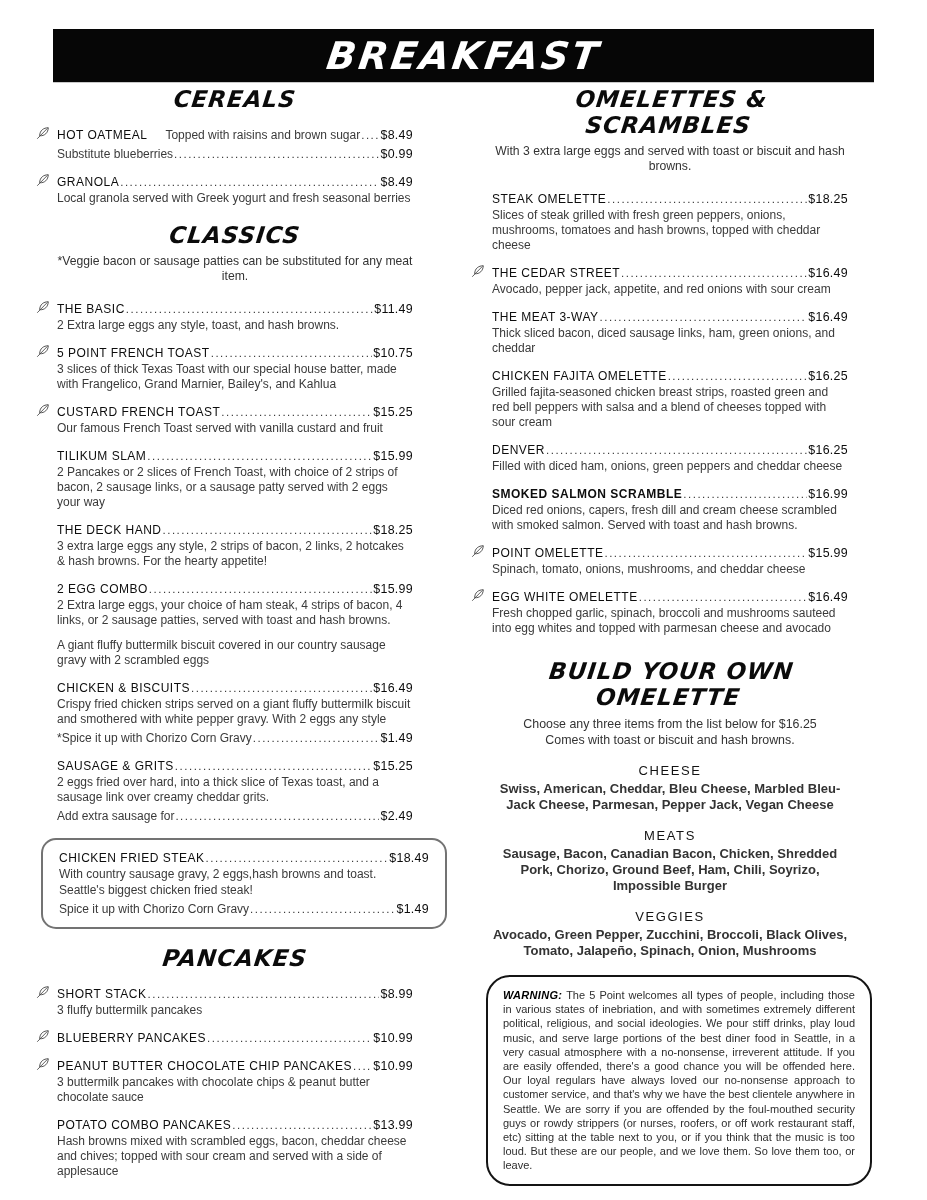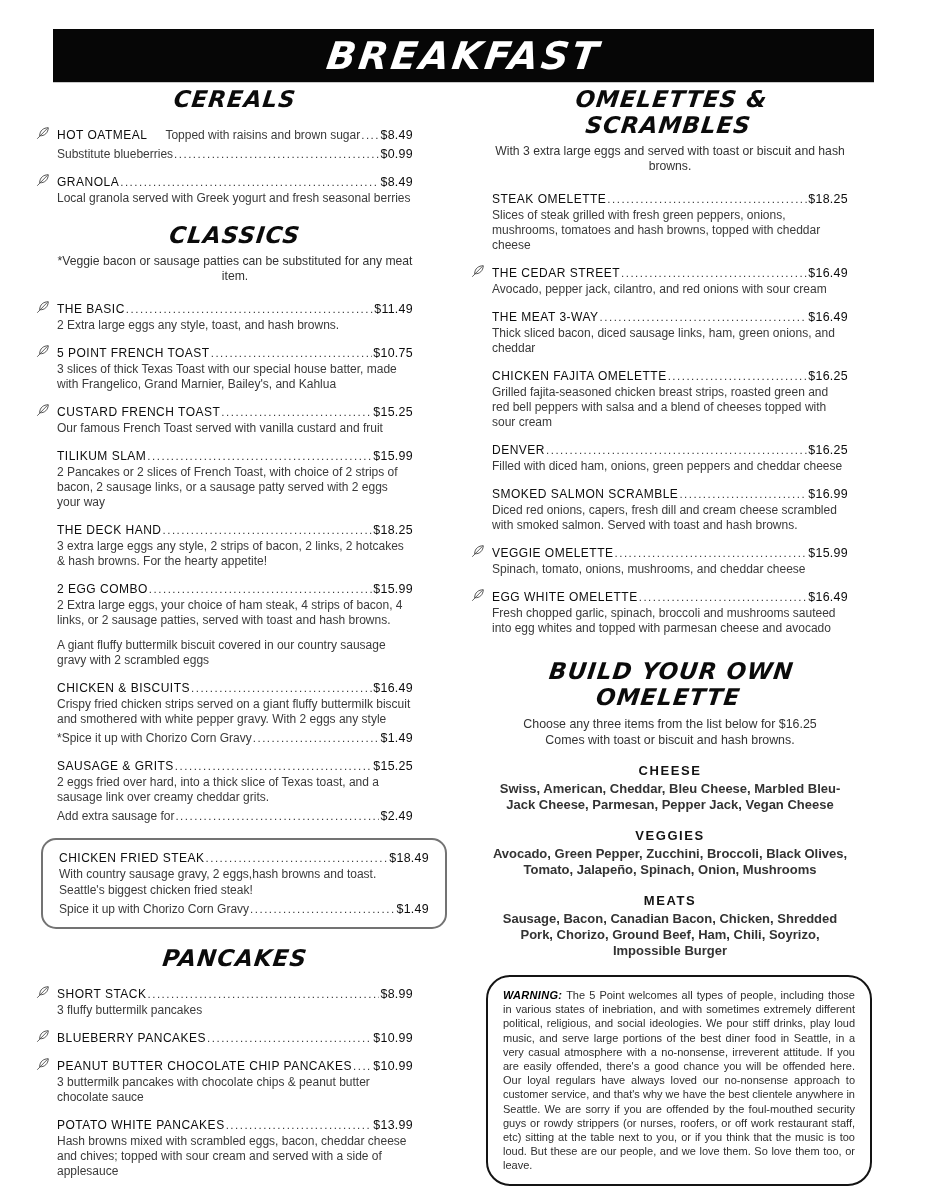--- a/index.html
+++ b/index.html
@@ -46,21 +46,21 @@
 
   .item.boxed {
     border:2px solid #737373; border-radius:15px;
     padding:8px 16px 10px; margin:14px -34px 12px -16px;
   }
 
   .byo { text-align:center; margin-top:22px; }
   .byo .sec-heading { margin-bottom:6px; }
   .byo-sub { font-size:12.4px; color:#333; line-height:16px; }
   .byo-group { margin-top:15px; }
-  .byo-group-title { font-size:13px; font-weight:700; letter-spacing:1.6px; color:#131313; margin-bottom:3px; }
+  .byo-group-title { font-size:13px; font-weight:400; letter-spacing:1.6px; color:#131313; margin-bottom:3px; }
   .byo-group-items { font-size:13px; color:#333; line-height:16px;font-weight:bold; }
 
   .warning {
     border:2px solid #141414; border-radius:24px;
     padding:11px 15px; margin:16px -24px 0 -6px;
     font-size:11px; line-height:14.2px; text-align:justify; color:#2e2e2e;
   }
   .warning b { color:#000; letter-spacing:0.3px;font-style:italic; }
 
   .footnotes { margin-top:13px; padding-left:2px; }
@@ -275,21 +275,21 @@
               <span class="iname">PEANUT BUTTER CHOCOLATE CHIP PANCAKES</span>
             </span>
             <span class="leader"></span>
             <span class="price">$10.99</span>
           </div>
           <div class="desc">3 buttermilk pancakes with chocolate chips &amp; peanut butter chocolate sauce</div>
         </div>
         <div class="item">
           <div class="price-line ">
             <span style="display: inline-flex; align-items: baseline;">
-              <span class="iname">POTATO WHITE PANCAKES</span>
+              <span class="iname">POTATO COMBO PANCAKES</span>
             </span>
             <span class="leader"></span>
             <span class="price">$13.99</span>
           </div>
           <div class="desc">Hash browns mixed with scrambled eggs, bacon, cheddar cheese and chives; topped with sour cream and served with a side of applesauce</div>
         </div>
       </section>
     </div>
   <div class="col" id="col-right">
       <section class="block">
@@ -310,21 +310,21 @@
               <path d="M15.8 2.2C9.6 2.4 5 5.6 4.7 12.5c6.5.5 10.8-3.8 11.1-10.3z" fill="none" stroke="#454545" stroke-width="1.2"></path>
               <line x1="1.6" y1="16.4" x2="14.6" y2="3.1" stroke="#454545" stroke-width="1.1"></line>
             </svg></span>
           <div class="price-line ">
             <span style="display: inline-flex; align-items: baseline;">
               <span class="iname">THE CEDAR STREET</span>
             </span>
             <span class="leader"></span>
             <span class="price">$16.49</span>
           </div>
-          <div class="desc">Avocado, pepper jack, cilantro, and red onions with sour cream</div>
+          <div class="desc">Avocado, pepper jack, appetite, and red onions with sour cream</div>
         </div>
         <div class="item">
           <div class="price-line ">
             <span style="display: inline-flex; align-items: baseline;">
               <span class="iname">THE MEAT 3-WAY</span>
             </span>
             <span class="leader"></span>
             <span class="price">$16.49</span>
           </div>
           <div class="desc">Thick sliced bacon, diced sausage links, ham, green onions, and cheddar</div>
@@ -344,36 +344,36 @@
             <span style="display: inline-flex; align-items: baseline;">
               <span class="iname">DENVER</span>
             </span>
             <span class="leader"></span>
             <span class="price">$16.25</span>
           </div>
           <div class="desc">Filled with diced ham, onions, green peppers and cheddar cheese</div>
         </div>
         <div class="item">
           <div class="price-line ">
-            <span style="display: inline-flex; align-items: baseline;">
+            <span style="display: inline-flex; align-items: baseline; font-weight: bold;">
               <span class="iname">SMOKED SALMON SCRAMBLE</span>
             </span>
             <span class="leader"></span>
             <span class="price">$16.99</span>
           </div>
           <div class="desc">Diced red onions, capers, fresh dill and cream cheese scrambled with smoked salmon. Served with toast and hash browns.</div>
         </div>
         <div class="item">
           <span class="veg"><svg viewBox="0 0 18 18" width="14" height="14">
               <path d="M15.8 2.2C9.6 2.4 5 5.6 4.7 12.5c6.5.5 10.8-3.8 11.1-10.3z" fill="none" stroke="#454545" stroke-width="1.2"></path>
               <line x1="1.6" y1="16.4" x2="14.6" y2="3.1" stroke="#454545" stroke-width="1.1"></line>
             </svg></span>
           <div class="price-line ">
             <span style="display: inline-flex; align-items: baseline;">
-              <span class="iname">VEGGIE OMELETTE</span>
+              <span class="iname">POINT OMELETTE</span>
             </span>
             <span class="leader"></span>
             <span class="price">$15.99</span>
           </div>
           <div class="desc">Spinach, tomato, onions, mushrooms, and cheddar cheese</div>
         </div>
         <div class="item">
           <span class="veg"><svg viewBox="0 0 18 18" width="14" height="14">
               <path d="M15.8 2.2C9.6 2.4 5 5.6 4.7 12.5c6.5.5 10.8-3.8 11.1-10.3z" fill="none" stroke="#454545" stroke-width="1.2"></path>
               <line x1="1.6" y1="16.4" x2="14.6" y2="3.1" stroke="#454545" stroke-width="1.1"></line>
@@ -390,26 +390,26 @@
       </section>
       <section class="block byo">
         <h2 class="sec-heading">BUILD YOUR OWN OMELETTE</h2>
         <div class="byo-sub">Choose any three items from the list below for $16.25</div>
         <div class="byo-sub">Comes with toast or biscuit and hash browns.</div>
         <div class="byo-group">
           <div class="byo-group-title">CHEESE</div>
           <div class="byo-group-items">Swiss, American, Cheddar, Bleu Cheese, Marbled Bleu-Jack Cheese, Parmesan, Pepper Jack, Vegan Cheese</div>
         </div>
         <div class="byo-group">
+          <div class="byo-group-title">MEATS</div>
+          <div class="byo-group-items">Sausage, Bacon, Canadian Bacon, Chicken, Shredded Pork, Chorizo, Ground Beef, Ham, Chili, Soyrizo, Impossible Burger</div>
+        </div>
+        <div class="byo-group">
           <div class="byo-group-title">VEGGIES</div>
           <div class="byo-group-items">Avocado, Green Pepper, Zucchini, Broccoli, Black Olives, Tomato, Jalapeño, Spinach, Onion, Mushrooms</div>
-        </div>
-        <div class="byo-group">
-          <div class="byo-group-title">MEATS</div>
-          <div class="byo-group-items">Sausage, Bacon, Canadian Bacon, Chicken, Shredded Pork, Chorizo, Ground Beef, Ham, Chili, Soyrizo, Impossible Burger</div>
         </div>
       </section>
       <section class="block">
         <div class="warning"><b>WARNING:</b> The 5 Point welcomes all types of people, including those in various states of inebriation, and with sometimes extremely different political, religious, and social ideologies. We pour stiff drinks, play loud music, and serve large portions of the best diner food in Seattle, in a very casual atmosphere with a no-nonsense, irreverent attitude. If you are easily offended, there's a good chance you will be offended here. Our loyal regulars have always loved our no-nonsense approach to customer service, and that's why we have the best clientele anywhere in Seattle. We are sorry if you are offended by the foul-mouthed security guys or rowdy strippers (or nurses, roofers, or off work restaurant staff, etc) sitting at the table next to you, or if you think that the music is too loud. But these are our people, and we love them. So love them too, or leave.</div>
       </section>
       <section class="block">
         <div class="footnotes">
           <div class="footnote">
             <span class="sym">†</span>
             <span>Consuming raw or undercooked foods can be hazardous to your health.</span>

